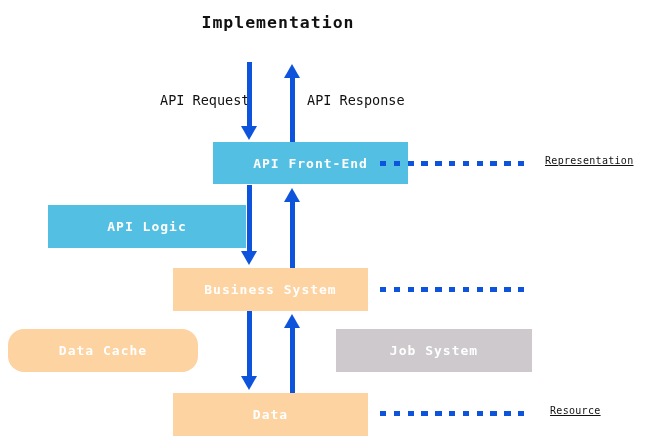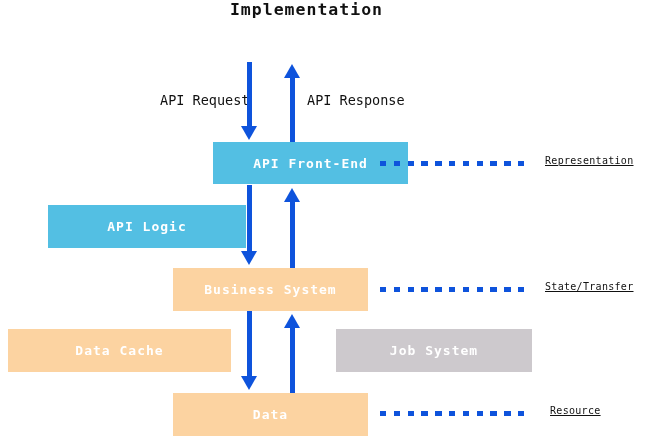--- a/index.html
+++ b/index.html
@@ -12,22 +12,22 @@
   }
   html,body{margin:0;padding:0;background:#ffffff;}
   .canvas{
     position:relative;
     width:664px;height:446px;
     background:#ffffff;
     font-family:"DejaVu Sans Mono","Liberation Mono",monospace;
     overflow:hidden;
   }
   .title{
-    position:absolute;left:173px;top:0;width:210px;
-    text-align:right;
+    position:absolute;left:173px;top:13px;width:210px;
+    text-align:center;
     font-size:16.5px;font-weight:bold;letter-spacing:1px;
     color:#111;
   }
   .flow-label{
     position:absolute;top:92px;
     font-size:13.5px;color:#111;white-space:nowrap;margin-left:8px;
   }
   .flow-label.request{left:152px;}
   .flow-label.response{left:299px;}
   .box{
@@ -35,21 +35,21 @@
     display:flex;align-items:center;justify-content:center;
     font-size:13px;font-weight:bold;letter-spacing:1px;
     color:var(--box-text);white-space:nowrap;
   }
   .box.cyan{background:var(--cyan);margin-left:40px;}
   .box.peach{background:var(--peach);}
   .box.gray{background:var(--gray);}
   .box.b-frontend{left:173px;top:142px;width:195px;height:42px;}
   .box.b-apicache{left:8px;top:205px;width:198px;height:43px;}
   .box.b-logic{left:173px;top:268px;width:195px;height:43px;}
-  .box.b-datacache{left:8px;top:329px;width:223px;height:43px;}
+  .box.b-datacache{left:8px;top:329px;width:190px;height:43px;border-radius:16px;}
   .box.b-jobsystem{left:336px;top:329px;width:196px;height:43px;}
   .box.b-data{left:173px;top:393px;width:195px;height:43px;}
   .arrow{position:absolute;width:16px;}
   .arrow .shaft{
     position:absolute;left:5.5px;width:5px;background:var(--blue);
   }
   .arrow .head{
     position:absolute;left:0;width:0;height:0;
     border-left:8px solid transparent;border-right:8px solid transparent;
   }
@@ -113,21 +113,20 @@
   </div>
   <div class="arrow up a-bl-fe">
     <div class="shaft"></div>
     <div class="head"></div>
   </div>
 
   <div class="box peach b-logic">
     <span>Business System</span>
   </div>
   <div class="dash-line dl-2"></div>
-  <div class="layer-label ll-2">State/Transfer</div>
 
   <div class="box peach b-datacache">
     <span>Data Cache</span>
   </div>
   <div class="box gray b-jobsystem">
     <span>Job System</span>
   </div>
 
   <div class="arrow down a-bl-d">
     <div class="shaft"></div>

